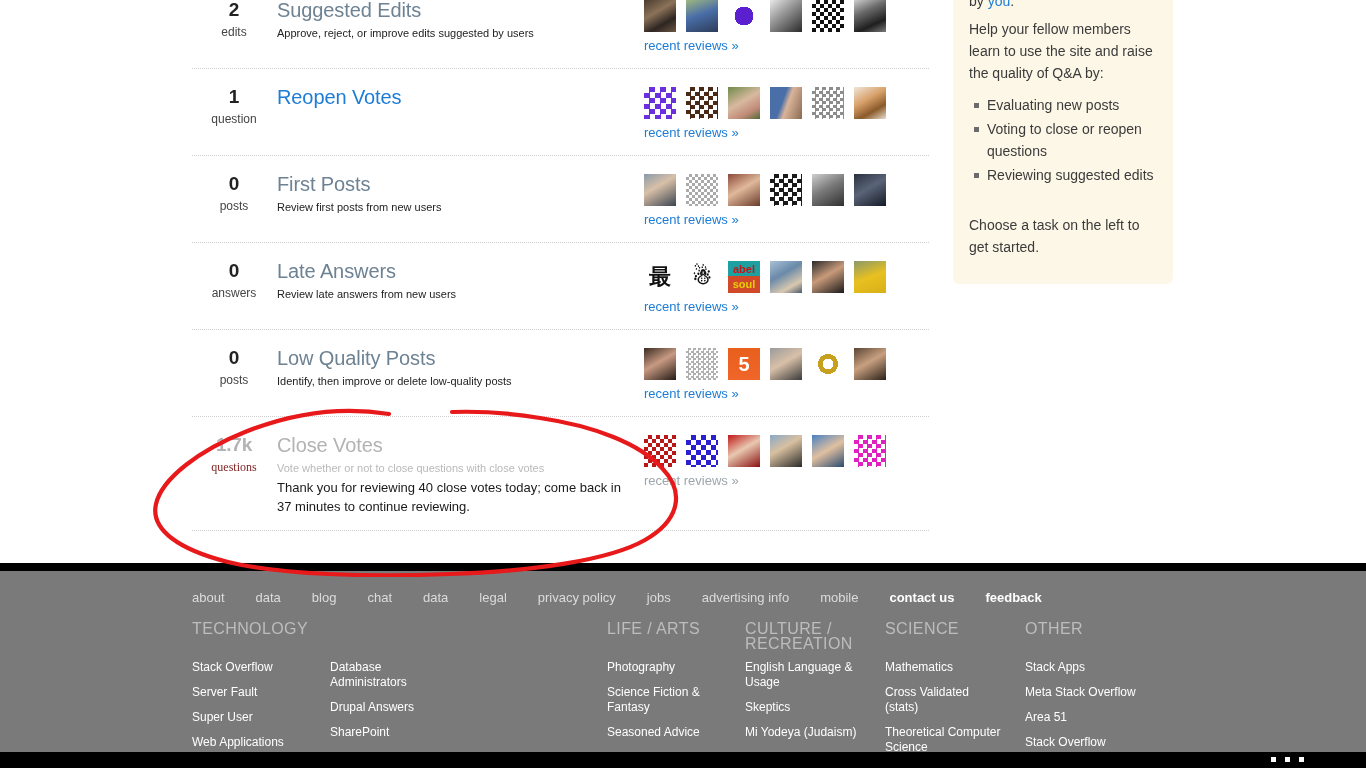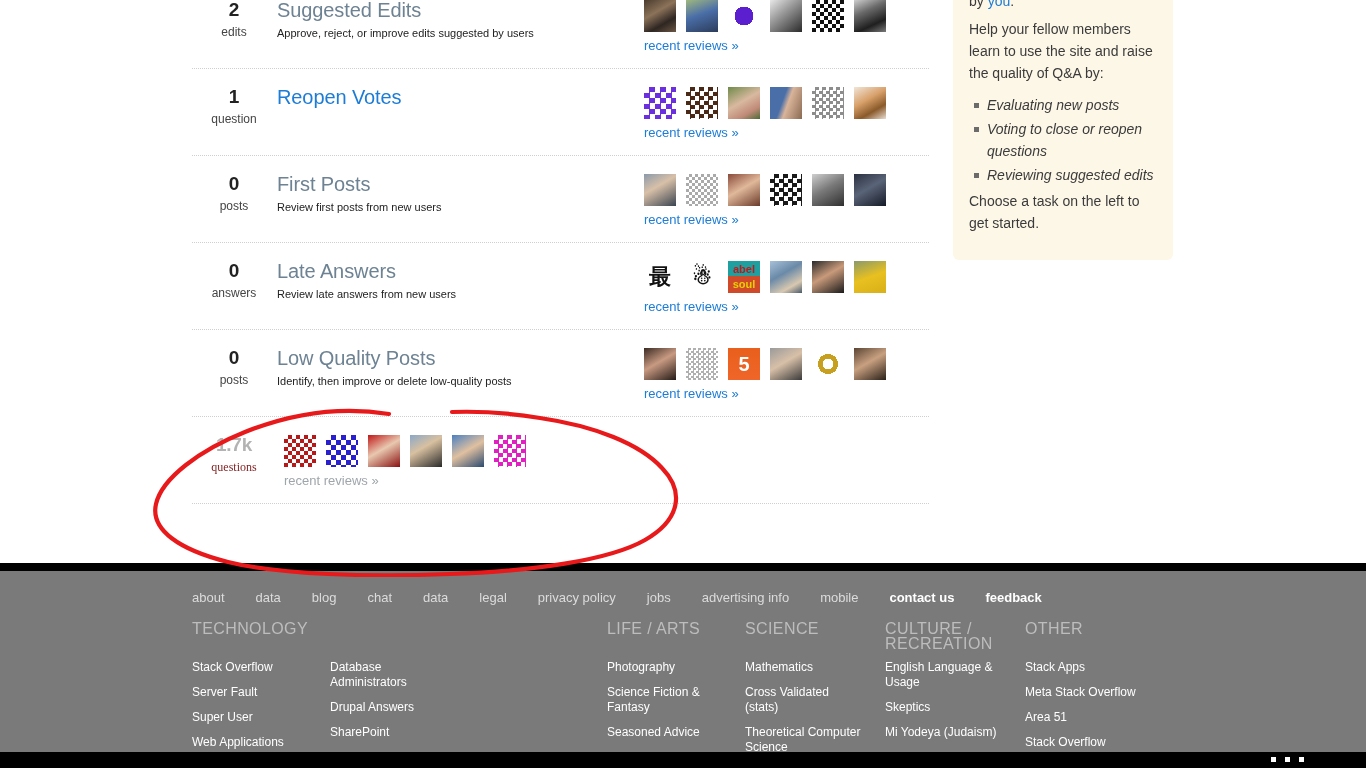--- a/index.html
+++ b/index.html
@@ -126,24 +126,23 @@
   }
   #sidebar-callout .lead-cut {
     margin: 0 0 6px 0;
     font-size: 14px;
     line-height: 22px;
     color: #3b3b3b;
   }
   #sidebar-callout .lead-cut a { color: #1c7cd6; text-decoration: none; }
   #sidebar-callout p { margin: 0 0 10px 0; }
   #sidebar-callout ul {
-    margin: 0 0 4px 0;
+    margin: 0 0 28px 0;
     padding-left: 18px;
     list-style: none;
-    font-style: italic;
   }
   #sidebar-callout li {
     position: relative;
     margin-bottom: 2px;
     line-height: 22px;
   }
   #sidebar-callout li::before {
     content: "";
     position: absolute;
     left: -13px; top: 9px;
@@ -345,20 +344,25 @@
             <span class="av" title="logo-html5" style="background: linear-gradient(rgb(232, 96, 28) 0%, rgb(240, 101, 41) 100%); display: flex; align-items: center; justify-content: center; font-size: 20px; color: rgb(255, 255, 255); font-weight: bold;">5</span>
             <span class="av" title="photo-man-grey" style="background: linear-gradient(150deg, rgb(154, 154, 154) 0%, rgb(216, 192, 168) 45%, rgb(58, 58, 58) 100%);"></span>
             <span class="av" title="identicon-gold-ring" style="background: radial-gradient(circle, rgb(255, 255, 255) 0px, rgb(255, 255, 255) 24%, rgb(200, 160, 32) 24%, rgb(200, 160, 32) 44%, rgb(255, 255, 255) 44%, rgb(255, 255, 255) 100%);"></span>
             <span class="av" title="photo-man-brown" style="background: linear-gradient(150deg, rgb(90, 68, 52) 0%, rgb(200, 160, 128) 45%, rgb(42, 32, 24) 100%);"></span>
           </div><a href="#" class="recent">recent reviews »</a></div>
       </div>
       <div class="queue-row">
         <div class="qr-count">
           <span class="qr-num " style="color: rgb(179, 179, 179);">1.7k</span>
           <span class="qr-unit" style="color: #7f1d1d; font-family: Liberation Serif, serif;">questions</span>
+        </div>
+        <div class="qr-body">
+          <a href="#" class="qr-title disabled">Close Votes</a>
+          <div class="qr-desc disabled">Vote whether or not to close questions with close votes</div>
+          <div class="qr-note">Thank you for reviewing 40 close votes today; come back in 37 minutes to continue reviewing.</div>
         </div>
         <div class="qr-avatars"><div class="av-strip">
             <span class="av" title="identicon-red-dense" style="background: repeating-conic-gradient(rgb(184, 24, 24) 0deg, rgb(184, 24, 24) 25%, rgb(255, 255, 255) 0deg, rgb(255, 255, 255) 50%) 0px 0px / 8px 8px;"></span>
             <span class="av" title="identicon-blue-blocky" style="background: repeating-conic-gradient(rgb(42, 31, 208) 0deg, rgb(42, 31, 208) 25%, rgb(255, 255, 255) 0deg, rgb(255, 255, 255) 50%) 0px 0px / 10px 10px;"></span>
             <span class="av" title="photo-man-red-bg" style="background: linear-gradient(150deg, rgb(192, 24, 24) 0%, rgb(232, 200, 176) 45%, rgb(138, 16, 16) 100%);"></span>
             <span class="av" title="photo-man-outdoor" style="background: linear-gradient(150deg, rgb(138, 168, 200) 0%, rgb(216, 192, 160) 40%, rgb(42, 42, 42) 100%);"></span>
             <span class="av" title="photo-man-blue-bg" style="background: linear-gradient(150deg, rgb(74, 128, 192) 0%, rgb(224, 192, 160) 48%, rgb(42, 74, 112) 100%);"></span>
             <span class="av" title="identicon-magenta" style="background: repeating-conic-gradient(rgb(224, 32, 192) 0deg, rgb(224, 32, 192) 25%, rgb(255, 255, 255) 0deg, rgb(255, 255, 255) 50%) 0px 0px / 9px 9px;"></span>
           </div><a href="#" class="recent disabled">recent reviews »</a></div>
       </div>
@@ -419,38 +423,38 @@
         <div class="fcat" id="cat-life">
           <div class="fcat-head">LIFE / ARTS</div>
           <div class="fcat-subcols">
             <div class="fcol">
               <a href="#">Photography</a>
               <a href="#">Science Fiction &amp; Fantasy</a>
               <a href="#">Seasoned Advice</a>
             </div>
           </div>
         </div>
-        <div class="fcat" id="cat-science">
-          <div class="fcat-head">SCIENCE</div>
-          <div class="fcat-subcols">
-            <div class="fcol">
-              <a href="#">Mathematics</a>
-              <a href="#">Cross Validated (stats)</a>
-              <a href="#">Theoretical Computer Science</a>
-            </div>
-          </div>
-        </div>
         <div class="fcat" id="cat-culture">
           <div class="fcat-head">CULTURE /
 RECREATION</div>
           <div class="fcat-subcols">
             <div class="fcol">
               <a href="#">English Language &amp; Usage</a>
               <a href="#">Skeptics</a>
               <a href="#">Mi Yodeya (Judaism)</a>
+            </div>
+          </div>
+        </div>
+        <div class="fcat" id="cat-science">
+          <div class="fcat-head">SCIENCE</div>
+          <div class="fcat-subcols">
+            <div class="fcol">
+              <a href="#">Mathematics</a>
+              <a href="#">Cross Validated (stats)</a>
+              <a href="#">Theoretical Computer Science</a>
             </div>
           </div>
         </div>
         <div class="fcat" id="cat-other">
           <div class="fcat-head">OTHER</div>
           <div class="fcat-subcols">
             <div class="fcol">
               <a href="#">Stack Apps</a>
               <a href="#">Meta Stack Overflow</a>
               <a href="#">Area 51</a>

